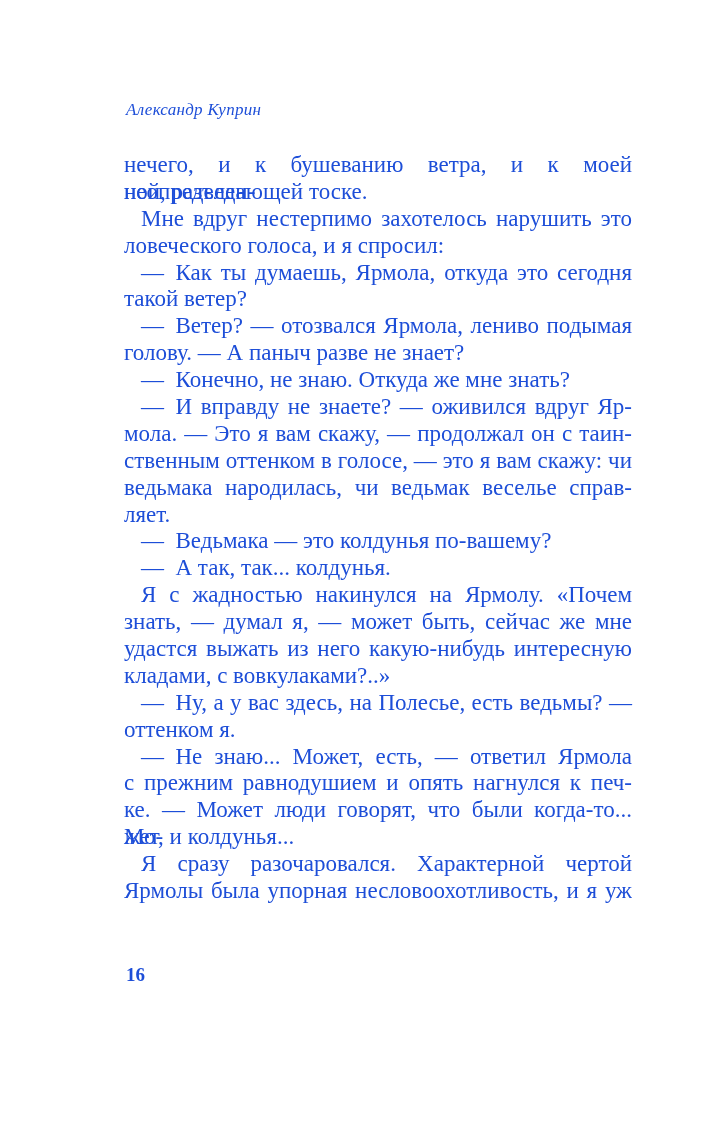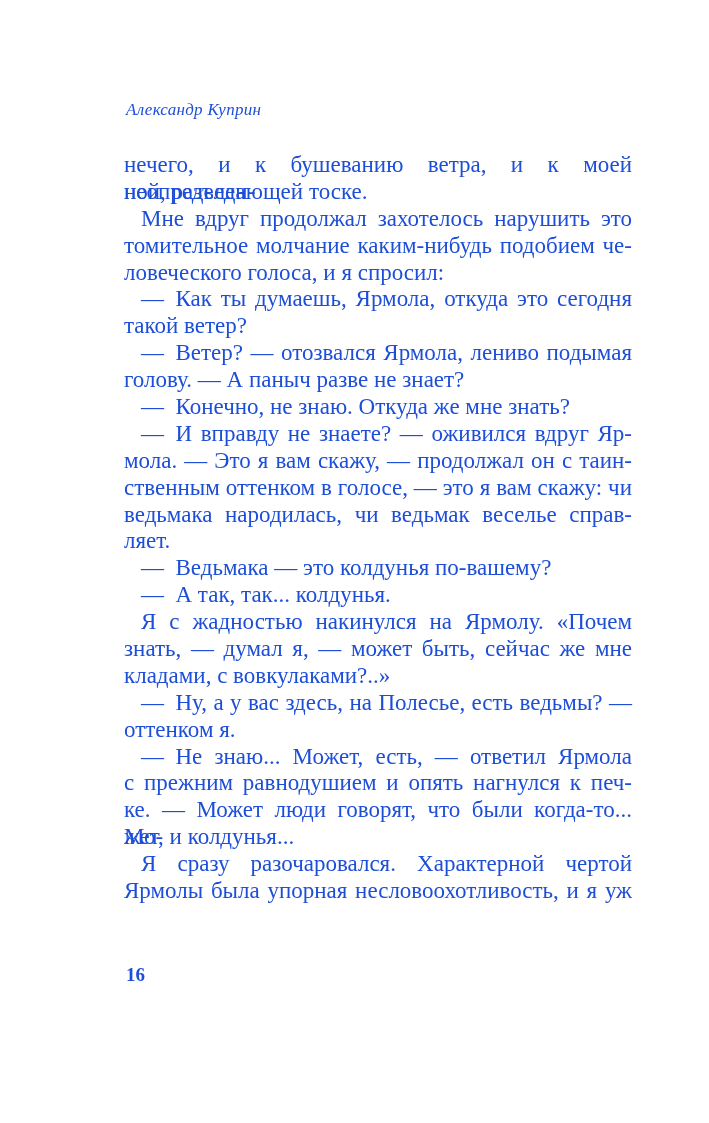--- a/index.html
+++ b/index.html
@@ -56,37 +56,37 @@
 </head>
 <body>
 
 <div class="page">
 
   <div class="author-header">Александр Куприн</div>
 
   <div class="text-block">
     <div class="line">нечего, и к бушеванию ветра, и к моей неопределен-</div>
     <div class="line end">ной, разъедающей тоске.</div>
-    <div class="line indent">Мне вдруг продолжал захотелось нарушить это</div>
-    <div class="line">томительное молчание каким-нибудь подобием че-</div>
+    <div class="line indent">Мне вдруг нестерпимо захотелось нарушить это</div>
     <div class="line end">ловеческого голоса, и я спросил:</div>
     <div class="line indent">— Как ты думаешь, Ярмола, откуда это сегодня</div>
     <div class="line end">такой ветер?</div>
     <div class="line indent">— Ветер? — отозвался Ярмола, лениво подымая</div>
     <div class="line end">голову. — А паныч разве не знает?</div>
     <div class="line indent end">— Конечно, не знаю. Откуда же мне знать?</div>
     <div class="line indent">— И вправду не знаете? — оживился вдруг Яр-</div>
     <div class="line">мола. — Это я вам скажу, — продолжал он с таин-</div>
     <div class="line">ственным оттенком в голосе, — это я вам скажу: чи</div>
     <div class="line">ведьмака народилась, чи ведьмак веселье справ-</div>
     <div class="line end">ляет.</div>
     <div class="line indent end">— Ведьмака — это колдунья по-вашему?</div>
     <div class="line indent end">— А так, так... колдунья.</div>
     <div class="line indent">Я с жадностью накинулся на Ярмолу. «Почем</div>
     <div class="line">знать, — думал я, — может быть, сейчас же мне</div>
+    <div class="line">удастся выжать из него какую-нибудь интересную</div>
     <div class="line end">кладами, с вовкулаками?..»</div>
     <div class="line indent">— Ну, а у вас здесь, на Полесье, есть ведьмы? —</div>
     <div class="line end">оттенком я.</div>
     <div class="line indent">— Не знаю... Может, есть, — ответил Ярмола</div>
     <div class="line">с прежним равнодушием и опять нагнулся к печ-</div>
     <div class="line">ке. — Может люди говорят, что были когда-то... Мо-</div>
     <div class="line end">жет, и колдунья...</div>
     <div class="line indent">Я сразу разочаровался. Характерной чертой</div>
     <div class="line">Ярмолы была упорная несловоохотливость, и я уж</div>
   </div>

